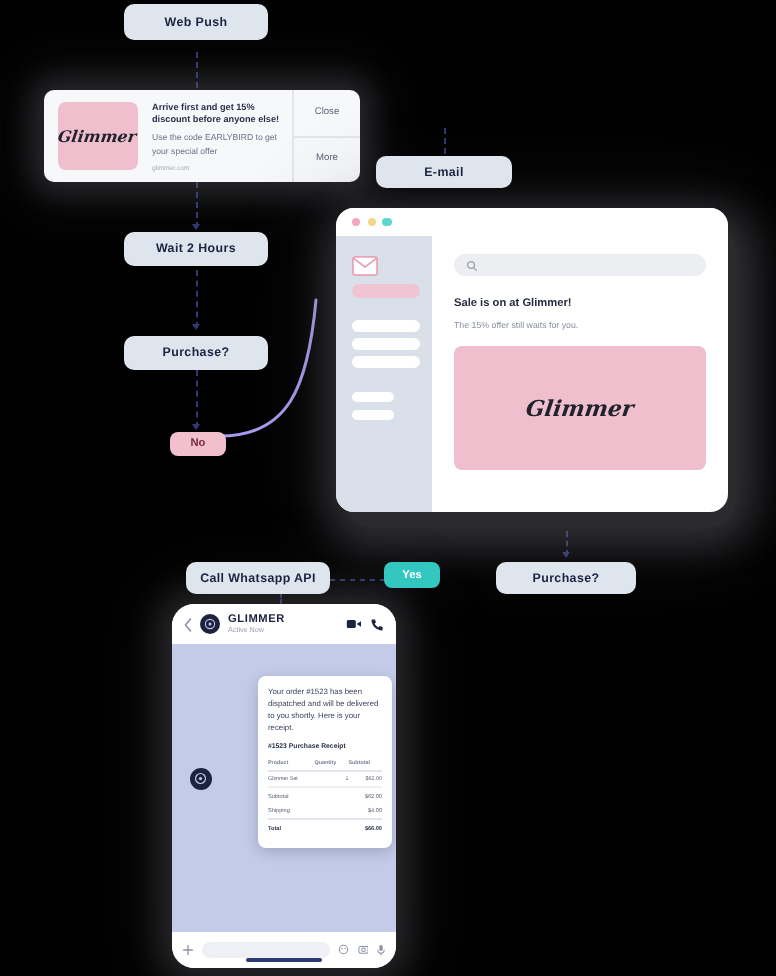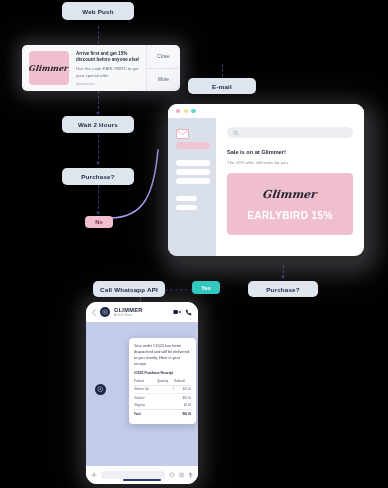--- a/index.html
+++ b/index.html
@@ -266,21 +266,20 @@
           <div id="search-bar">
             <svg width="6" height="6" viewBox="0 0 12 12">
               <circle cx="5" cy="5" r="3.4" fill="none" stroke="#9aa0ad" stroke-width="1.3"></circle>
               <line x1="7.6" y1="7.6" x2="10.4" y2="10.4" stroke="#9aa0ad" stroke-width="1.3" stroke-linecap="round"></line>
             </svg>
           </div>
           <div id="mail-heading">Sale is on at Glimmer!</div>
           <div id="mail-sub">The 15% offer still waits for you.</div>
           <div id="promo">
             <span class="script-logo" style="font-size:11px;">Glimmer</span>
-            <span id="promo-code">EARLYBIRD 15%</span>
           </div>
         </div>
       </div>
     </div>
   </div>
 
   <div id="phone-wrap">
     <div id="phone">
       <div id="ph-head">
         <svg width="4" height="7" viewBox="0 0 8 14">

